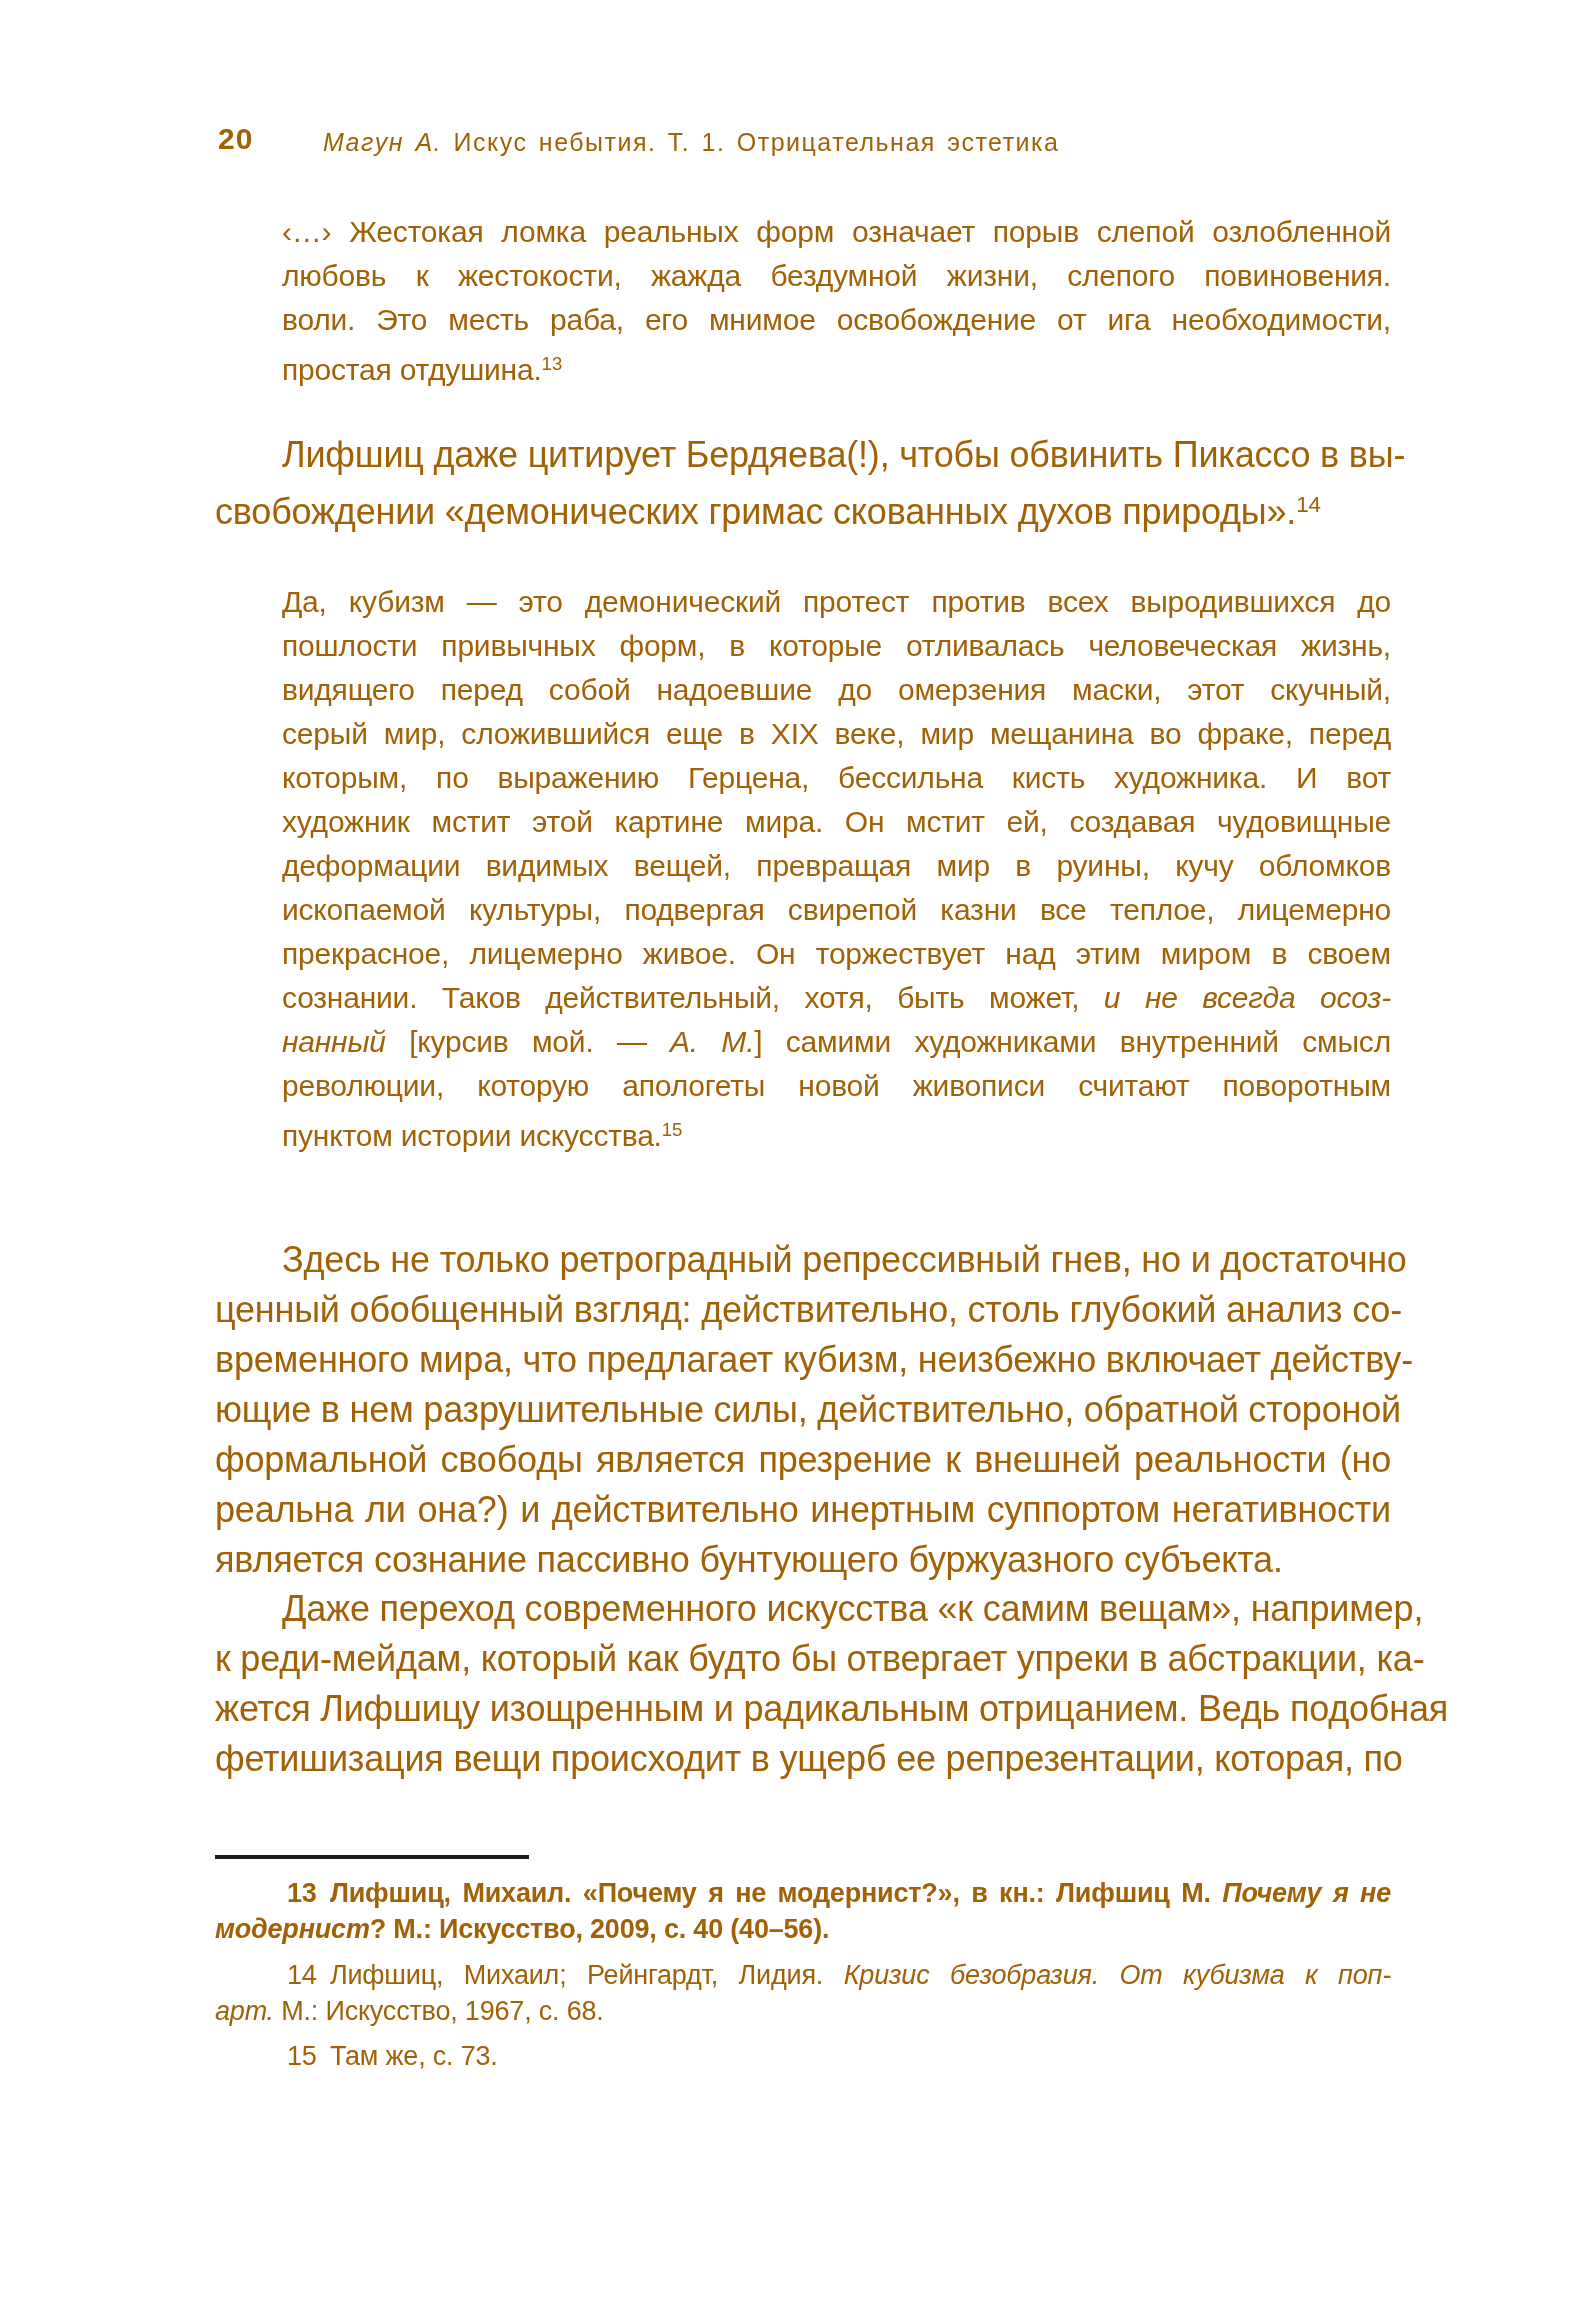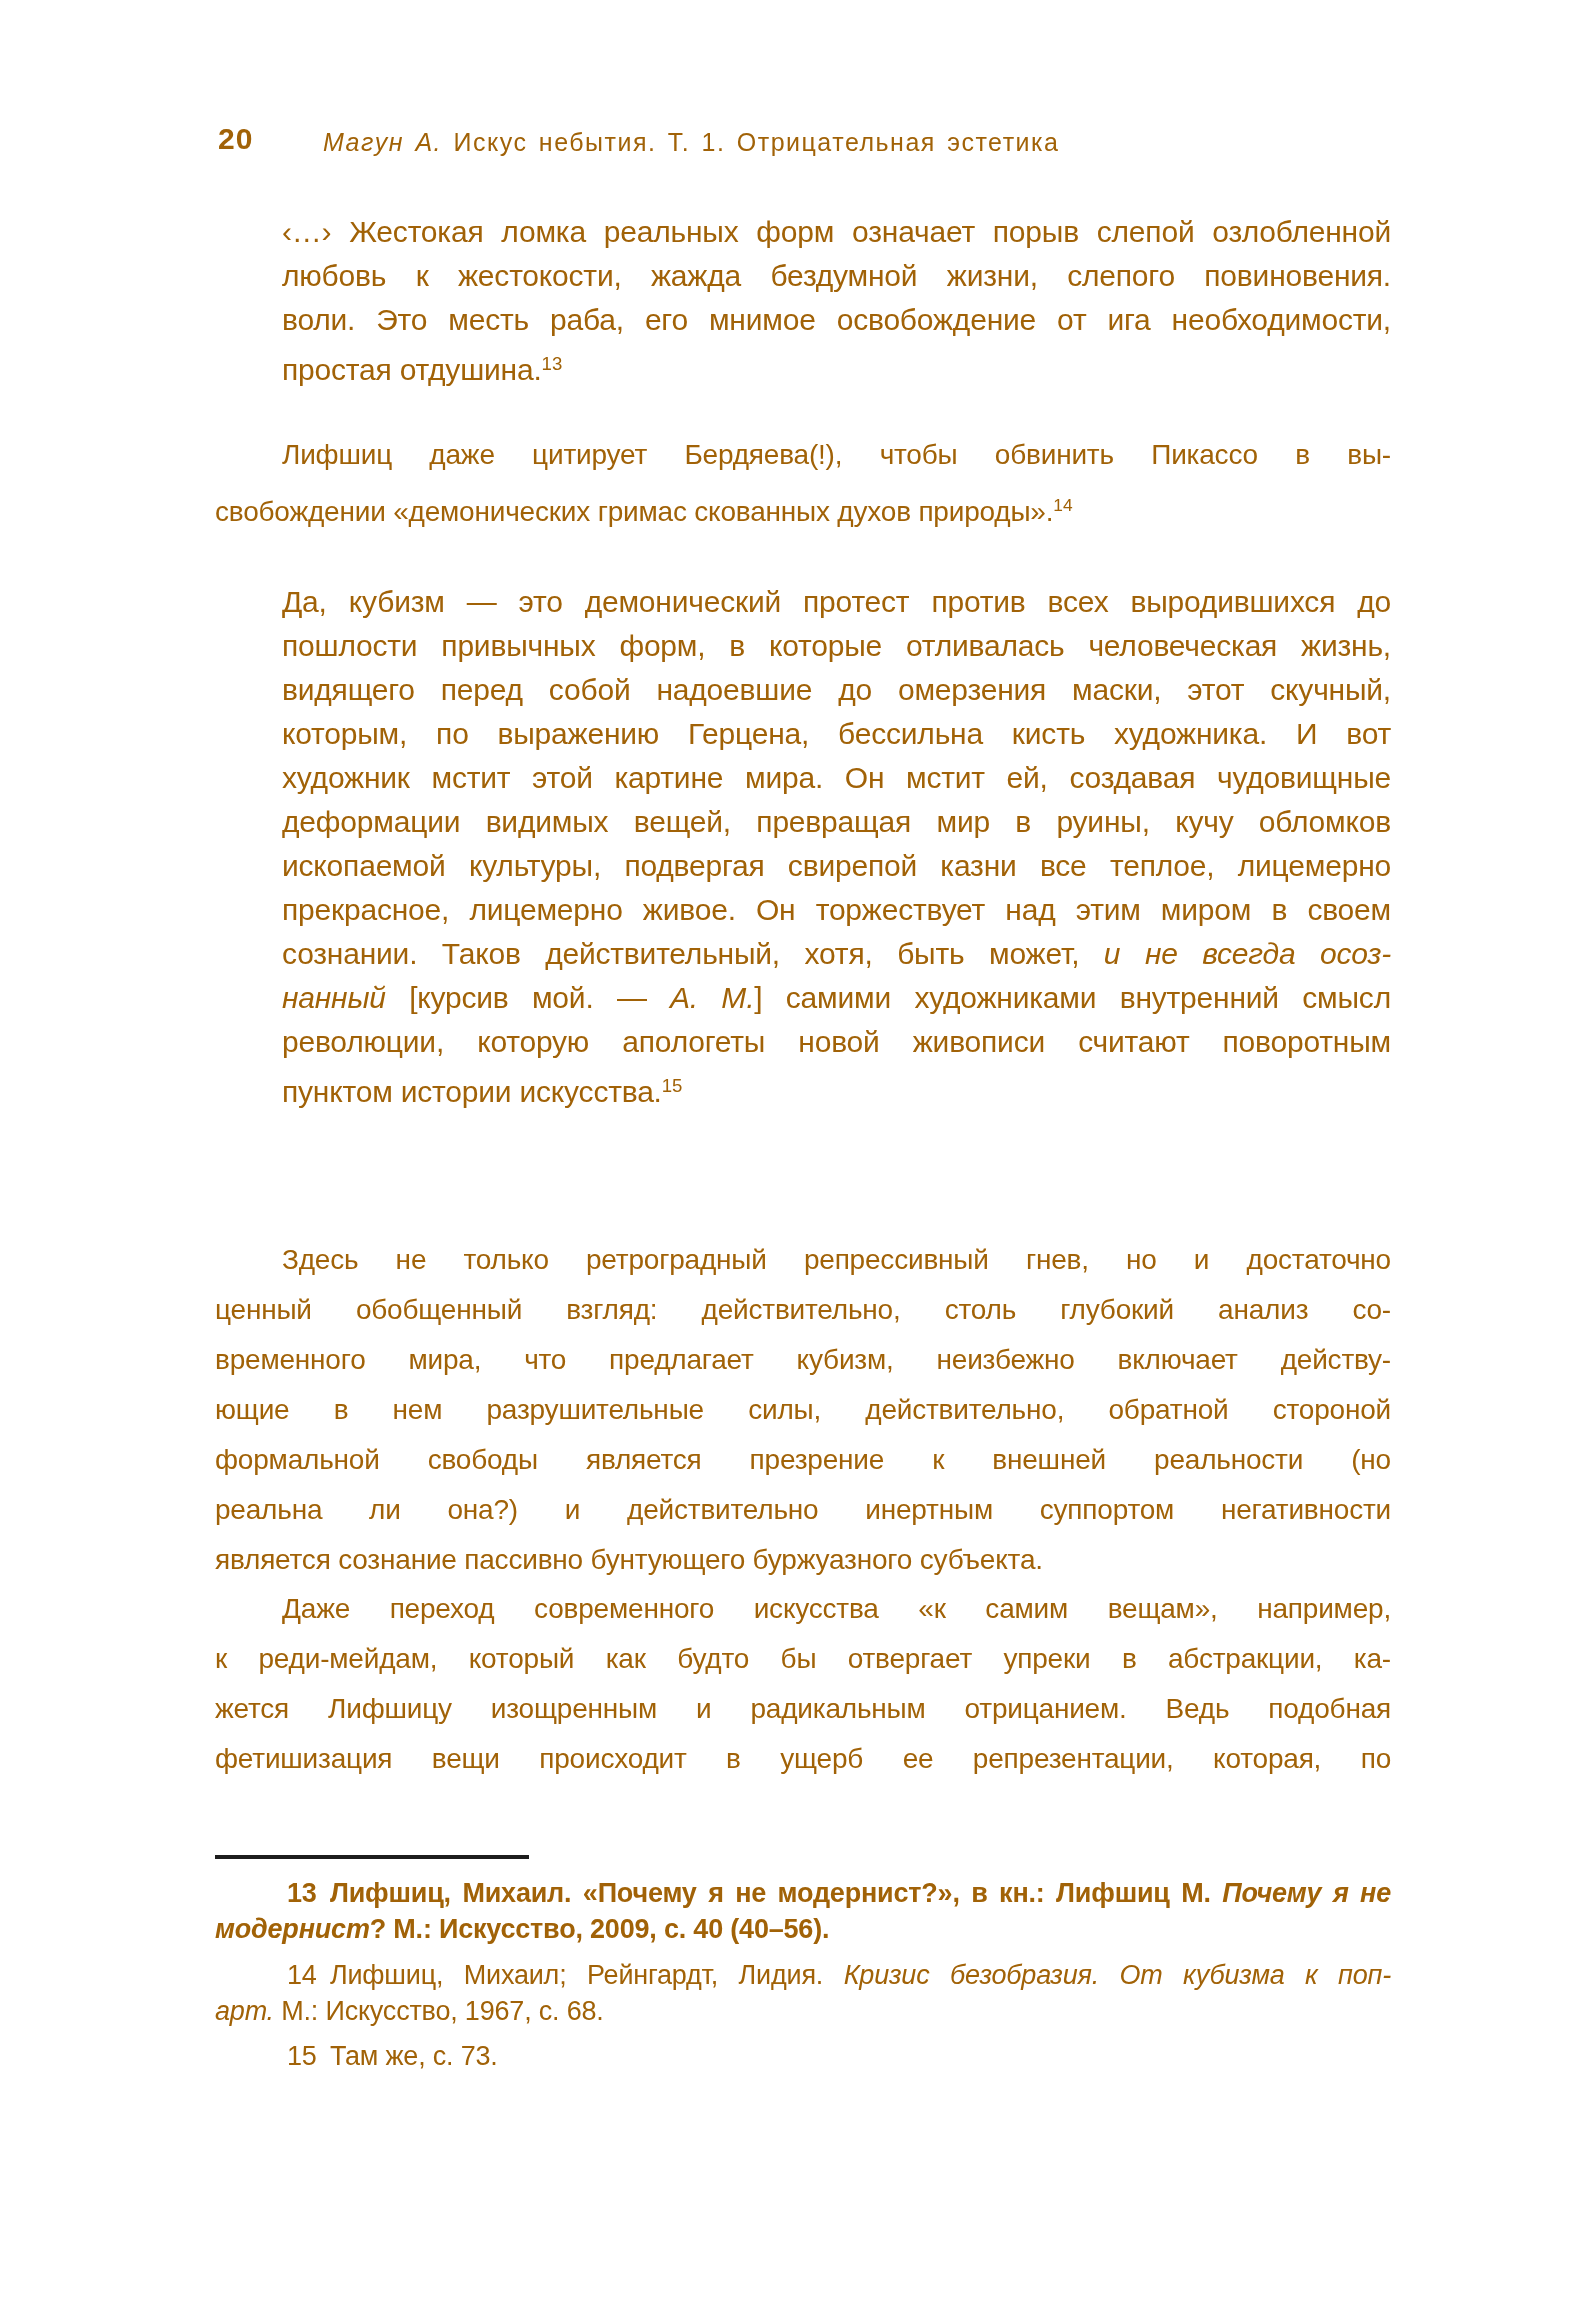--- a/index.html
+++ b/index.html
@@ -44,21 +44,21 @@
   }
   .block { position: absolute; left: 0; width: 1176px; }
   .block.quote { left: 67px; width: 1109px; }
   .line {
     white-space: nowrap;
     text-align: justify;
     text-align-last: justify;
     text-justify: inter-word;
   }
   .line.left { text-align-last: left; }
-  .body .line     { font-size: 28px; line-height: 50px; letter-spacing: -0.2px; }
+  .body .line     { font-size: 36px; line-height: 50px; letter-spacing: -0.2px; }
   .quote .line    { font-size: 30px; line-height: 44px; letter-spacing: -0.2px; }
   .footnote .line { font-size: 27px; line-height: 36px; letter-spacing: -0.2px; }
   .body .indent     { padding-left: 67px; }
   .footnote .indent { padding-left: 72px; }
   .sup { font-size: 62%; vertical-align: 0.55em; letter-spacing: 0; }
   .rule {
     position: absolute;
     background: #1d1d1d;
   }
 </style>
@@ -81,20 +81,21 @@
         <div class="line left"><span>простая отдушина.</span><span class="sup">13</span></div>
       </div>
       <div class="block body" style="top: 430px;">
         <div class="line indent"><span>Лифшиц даже цитирует Бердяева(!), чтобы обвинить Пикассо в вы-</span></div>
         <div class="line left"><span>свобождении «демонических гримас скованных духов природы».</span><span class="sup">14</span></div>
       </div>
       <div class="block quote" style="top: 580px;">
         <div class="line"><span>Да, кубизм — это демонический протест против всех выродившихся до</span></div>
         <div class="line"><span>пошлости привычных форм, в которые отливалась человеческая жизнь,</span></div>
         <div class="line"><span>видящего перед собой надоевшие до омерзения маски, этот скучный,</span></div>
+        <div class="line"><span>серый мир, сложившийся еще в XIX веке, мир мещанина во фраке, перед</span></div>
         <div class="line"><span>которым, по выражению Герцена, бессильна кисть художника. И вот</span></div>
         <div class="line"><span>художник мстит этой картине мира. Он мстит ей, создавая чудовищные</span></div>
         <div class="line"><span>деформации видимых вещей, превращая мир в руины, кучу обломков</span></div>
         <div class="line"><span>ископаемой культуры, подвергая свирепой казни все теплое, лицемерно</span></div>
         <div class="line"><span>прекрасное, лицемерно живое. Он торжествует над этим миром в своем</span></div>
         <div class="line"><span>сознании. Таков действительный, хотя, быть может, </span><span class="it">и не всегда осоз-</span></div>
         <div class="line"><span class="it">нанный</span><span> [курсив мой. — </span><span class="it">А. М.</span><span>] самими художниками внутренний смысл</span></div>
         <div class="line"><span>революции, которую апологеты новой живописи считают поворотным</span></div>
         <div class="line left"><span>пунктом истории искусства.</span><span class="sup">15</span></div>
       </div>

